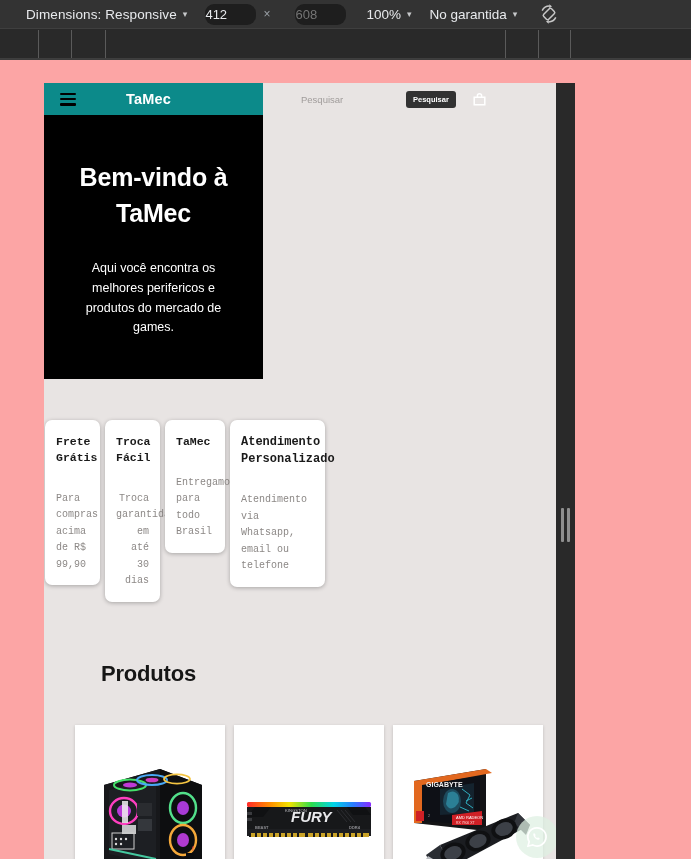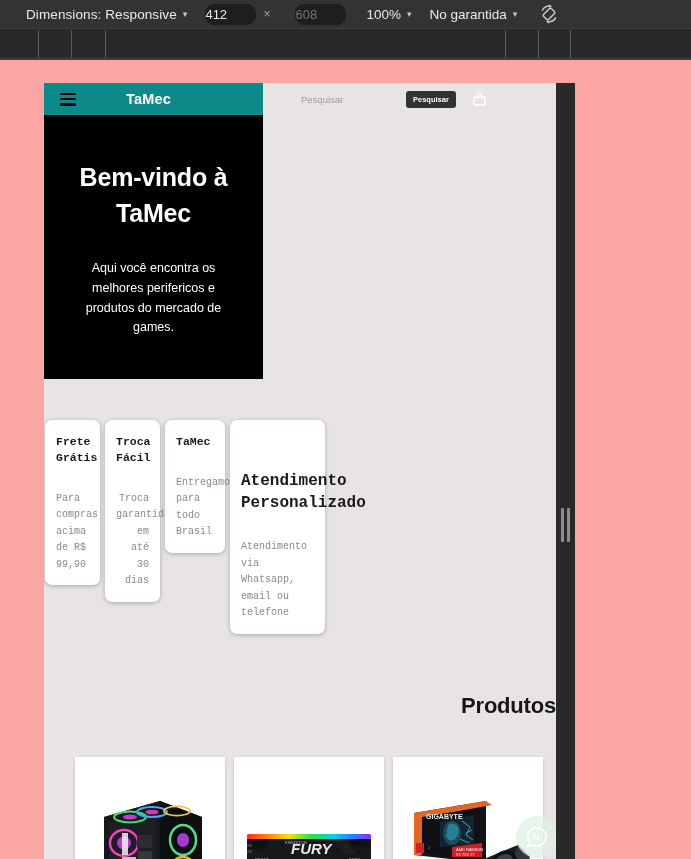--- a/index.html
+++ b/index.html
@@ -143,29 +143,29 @@
     padding: 14px 11px 12px;
   }
   .feature-card.c1 { width: 55px; min-height: 116px; }
   .feature-card.c2 { width: 55px; min-height: 116px; text-align: right; }
   .feature-card.c3 { width: 60px; min-height: 116px; }
   .feature-card.c4 { width: 95px; min-height: 116px; }
   .feature-title {
     font-size: 11.5px; font-weight: bold; color: #1a1a1a;
     line-height: 1.38;
   }
-  .feature-card.c4 .feature-title { font-size: 16px; margin-top: 36px; }
+  .feature-card.c4 .feature-title { font-size: 12px; }
   .feature-text {
     font-size: 10px; color: #8c8886; line-height: 1.65; margin-top: 25px;
   }
 
   
   .produtos-title {
     font-size: 22px; font-weight: bold; color: #161616;
-    margin: 59px 0 0 57px; letter-spacing: -.2px; text-align: right;
+    margin: 59px 0 0 57px; letter-spacing: -.2px;
   }
   .product-row {
     display: flex; gap: 9px; margin: 38px 0 0 31px;
   }
   .product-card {
     width: 150px; height: 160px; background: #ffffff;
     box-shadow: 0 1px 3px rgba(0,0,0,.18);
     display: flex; align-items: flex-end; justify-content: center;
     overflow: hidden; flex: none;
   }

